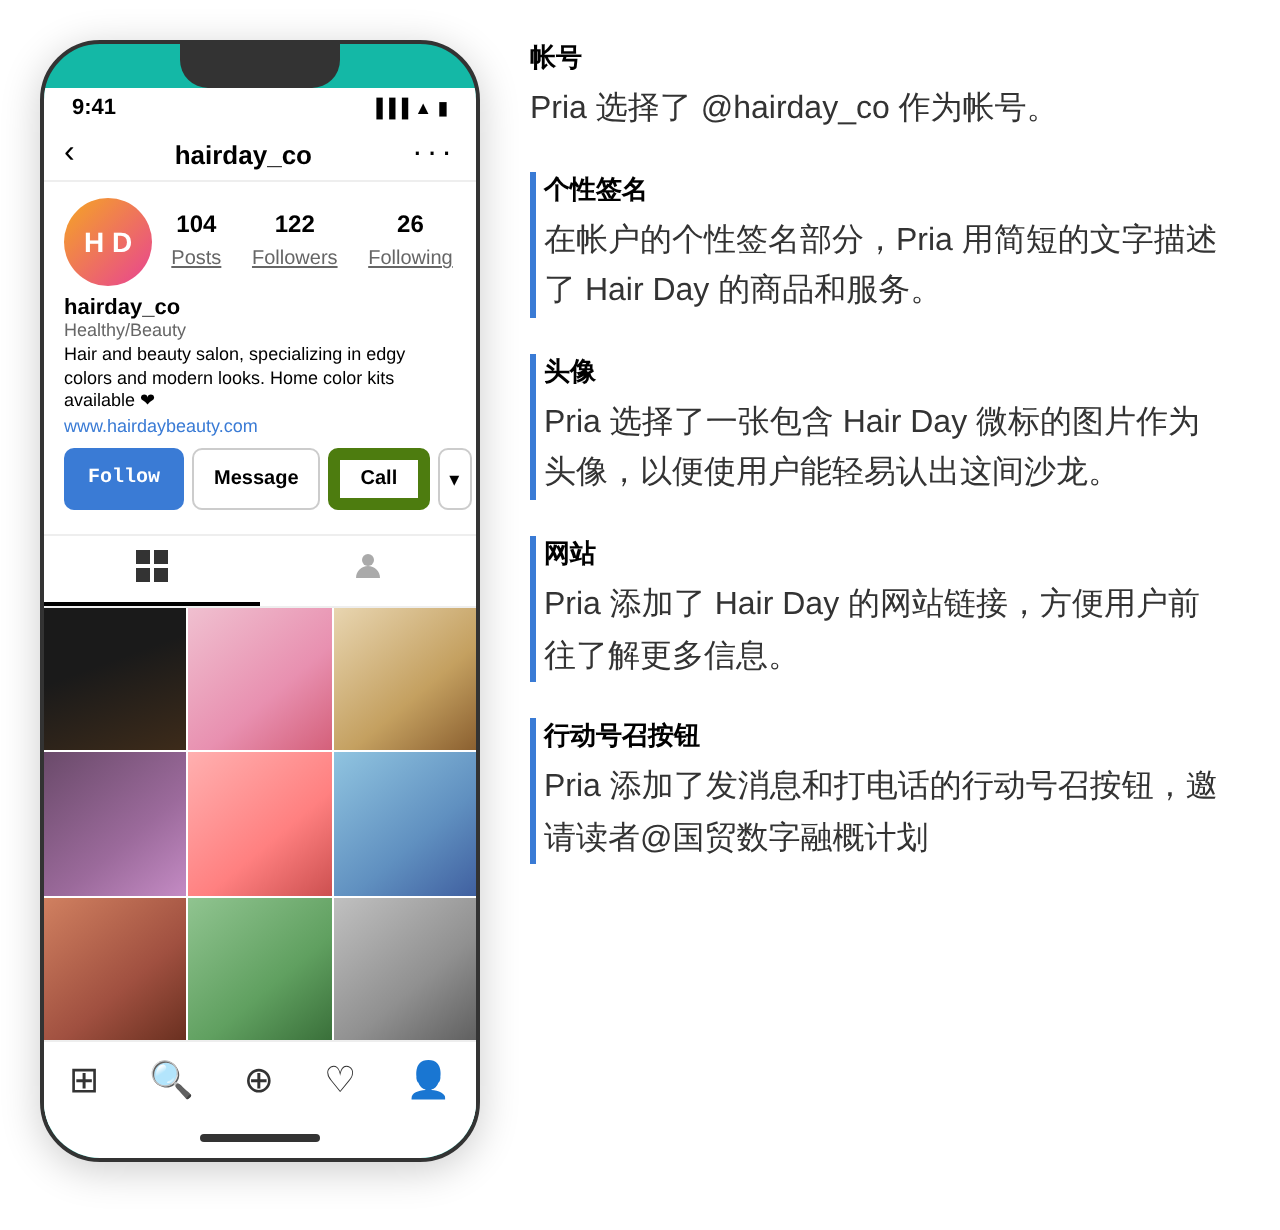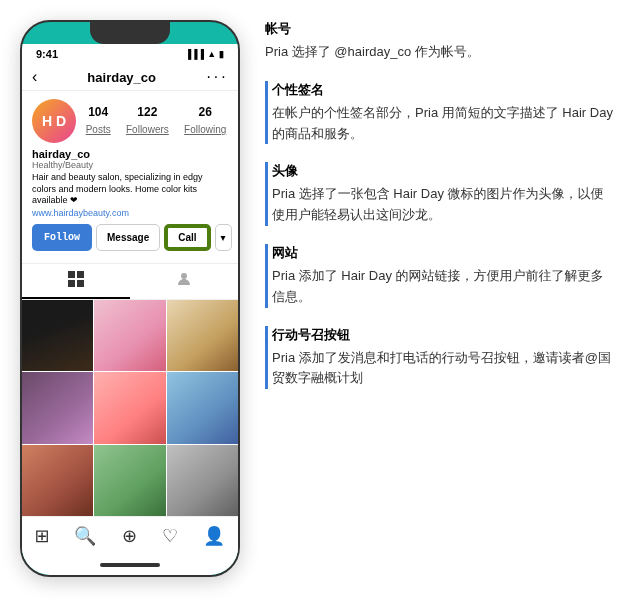--- a/index.html
+++ b/index.html
@@ -156,21 +156,21 @@
       border: 1px solid #ccc;
       border-radius: 5px;
       font-size: 10px;
       font-weight: 600;
       padding: 4px 10px;
       flex: 1;
     }
     .btn-call {
       background: #fff;
       color: #000;
-      border: 4px solid #4d7c0f;
+      border: 6px solid #4d7c0f;
       border-radius: 5px;
       font-size: 10px;
       font-weight: 600;
       padding: 4px 10px;
       flex: 1;
     }
     .btn-chevron {
       background: #fff;
       color: #000;
       border: 1px solid #ccc;
@@ -249,21 +249,21 @@
       border-left: none;
       padding-left: 0;
     }
     .info-title {
       font-size: 13px;
       font-weight: 700;
       color: #000;
       margin-bottom: 4px;
     }
     .info-text {
-      font-size: 13px;
+      font-size: 16px;
       color: #333;
       line-height: 1.6;
     }
 
     
     .c1 {
       background: linear-gradient(160deg, #1a1a1a 40%, #3d2b1a 100%);
     }
     .c2 {
       background: linear-gradient(140deg, #f0c0d0 0%, #e890b0 60%, #d4607a 100%);

